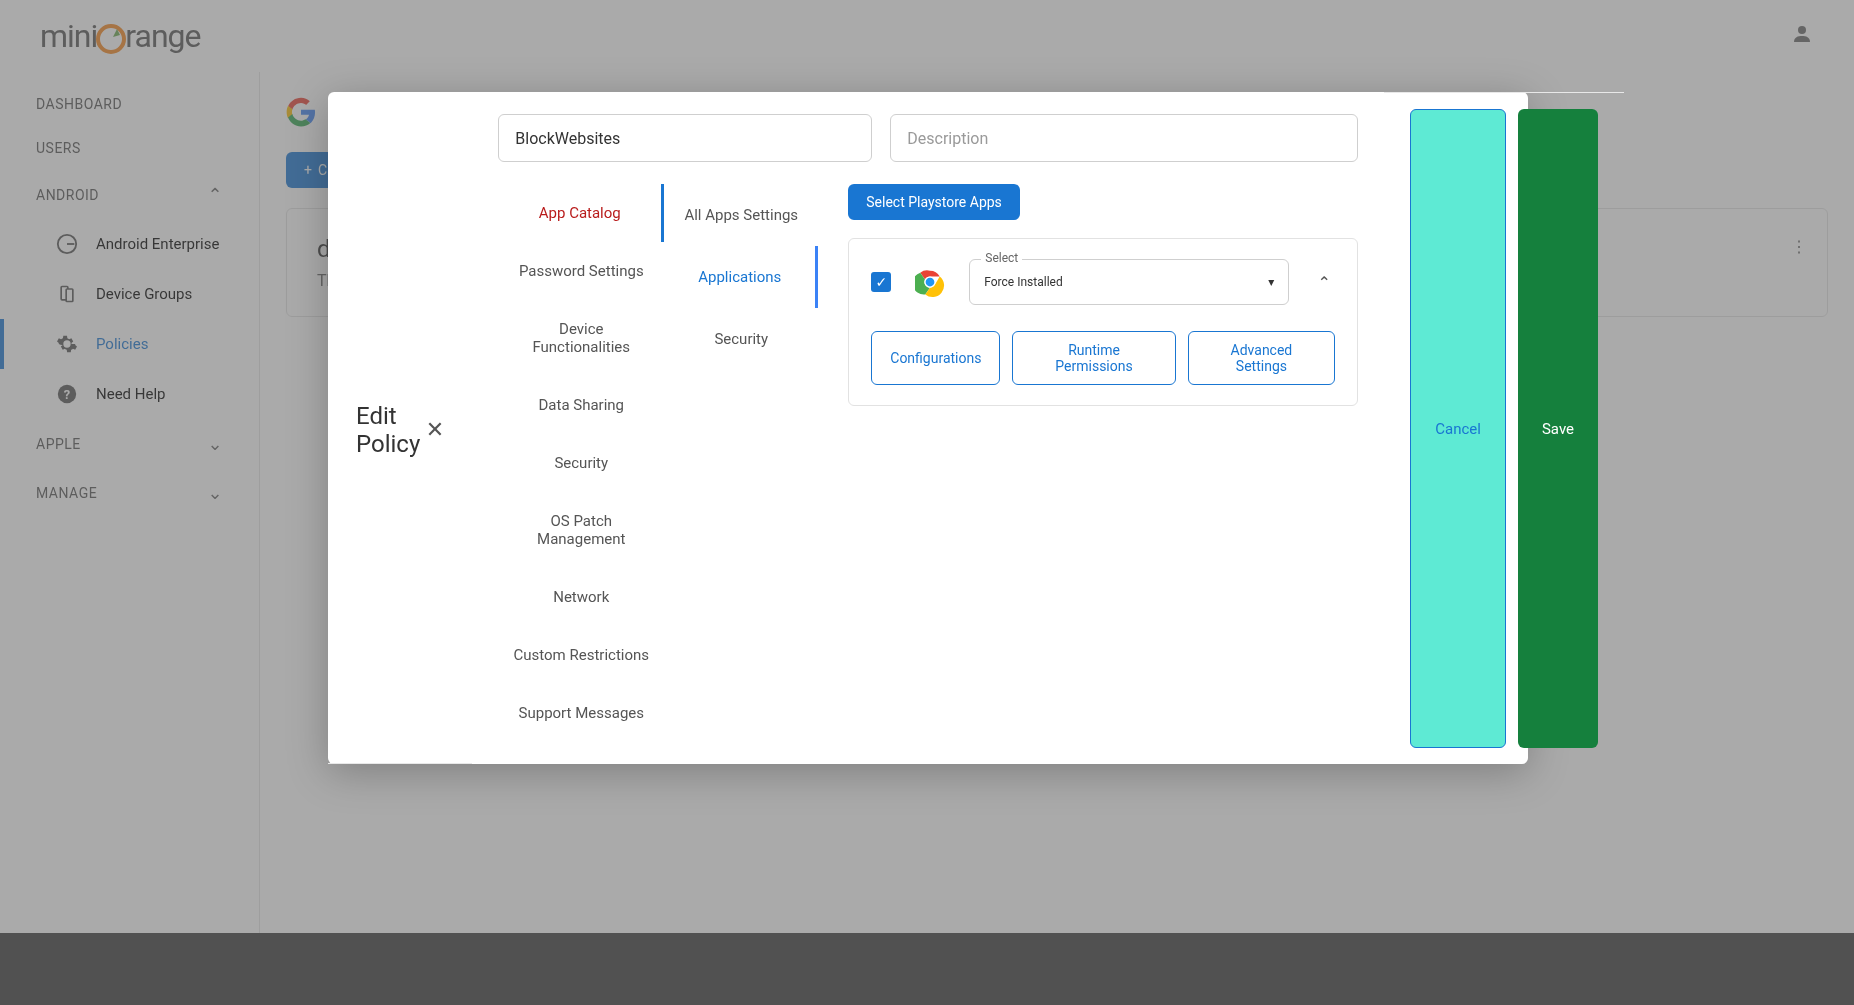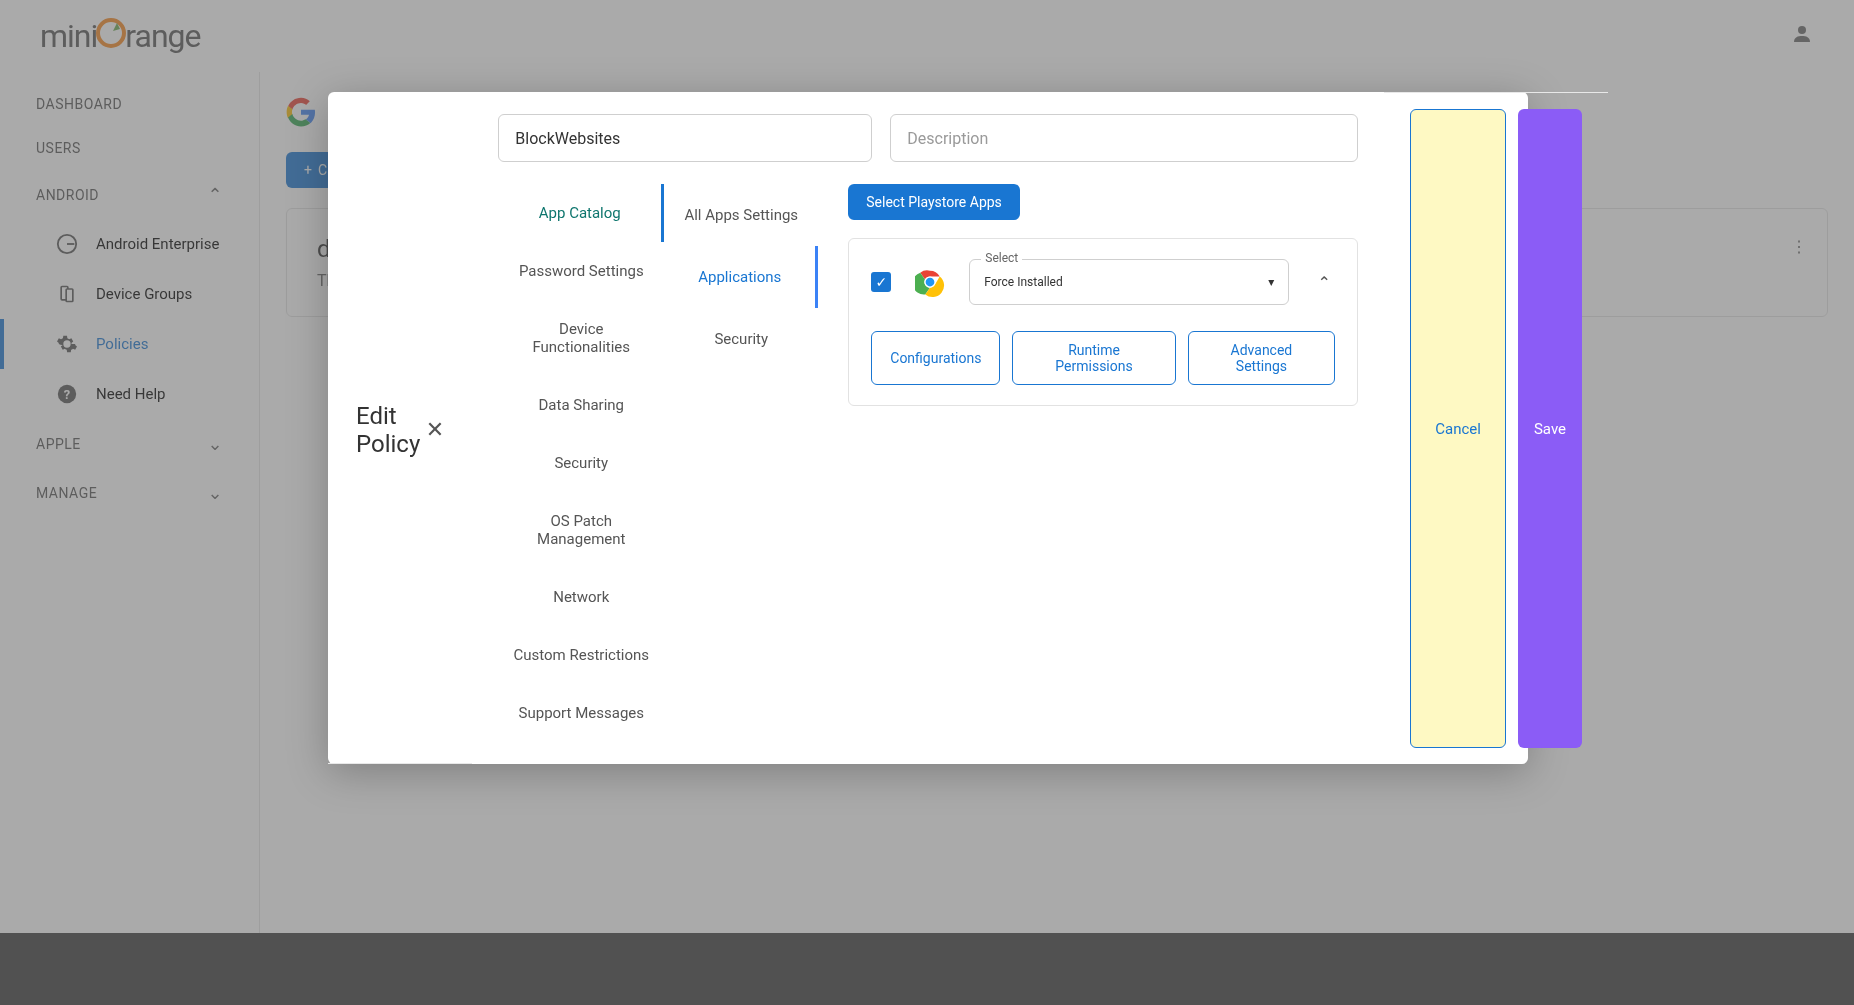--- a/index.html
+++ b/index.html
@@ -25,21 +25,21 @@
   justify-content: space-between;
   padding: 0 40px;
 }
 
 .logo {
   font-size: 32px;
   font-weight: 400;
   color: #555;
   letter-spacing: -1px;
   display: flex;
-  align-items: flex-start;
+  align-items: flex-end;
 }
 
 .logo .o-icon {
   display: inline-flex;
   align-items: center;
   justify-content: center;
   width: 32px;
   height: 32px;
   margin: 0 -2px;
 }
@@ -255,21 +255,21 @@
 
 .left-tab {
   padding: 20px 12px;
   text-align: center;
   font-size: 15px;
   color: #555;
   cursor: pointer;
 }
 
 .left-tab.active {
-  color: #0f766e;
+  color: #b91c1c;
   border-right: 3px solid #1976d2;
 }
 
 .sub-tabs {
   width: 154px;
   padding: 0 0;
 }
 
 .sub-tab {
   padding: 22px 12px;
@@ -387,32 +387,32 @@
   border-top: 1px solid #e8e8e8;
   padding: 16px 26px;
   display: flex;
   justify-content: flex-end;
   gap: 12px;
 }
 
 .cancel-btn {
   border: 1px solid #1976d2;
   color: #1976d2;
-  background: #fef9c3;
+  background: #5eead4;
   padding: 6px 24px;
   border-radius: 6px;
   font-size: 15px;
   cursor: pointer;
 }
 
 .save-btn {
   border: none;
-  background: #8b5cf6;
+  background: #15803d;
   color: #fff;
-  padding: 10px 16px;
+  padding: 10px 24px;
   border-radius: 6px;
   font-size: 15px;
   cursor: pointer;
 }
 
 .footer-bar {
   position: absolute;
   bottom: 0;
   left: 0;
   right: 0;

